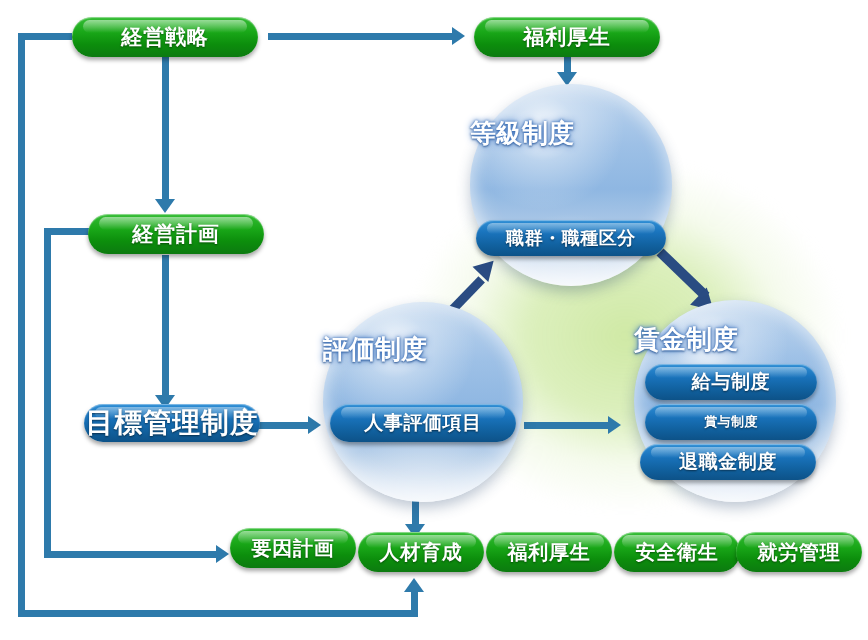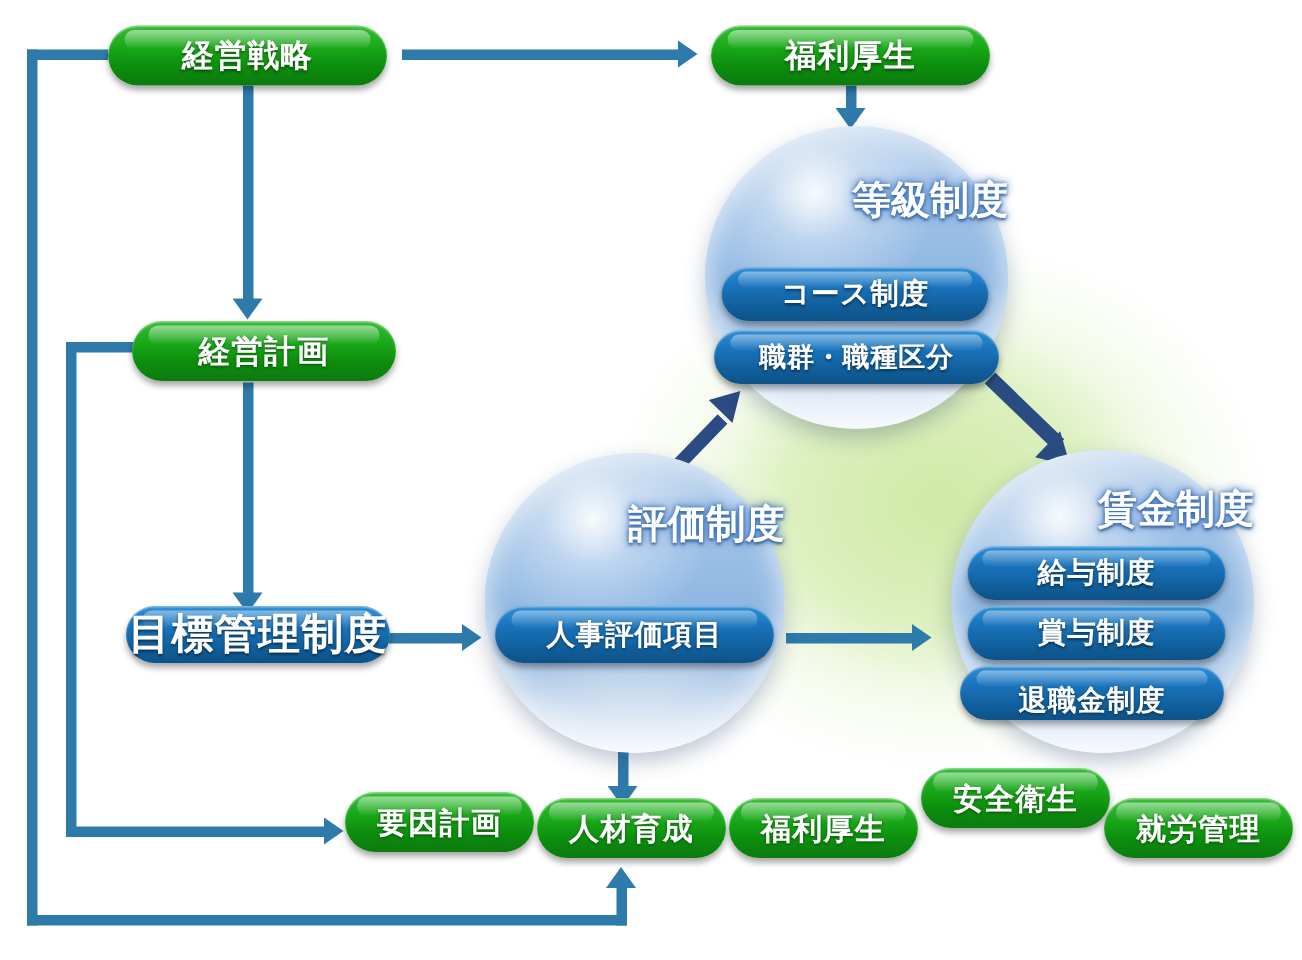--- a/index.html
+++ b/index.html
@@ -31,21 +31,21 @@
   .bpill span{position:relative;z-index:2;color:#fff;font-weight:bold;letter-spacing:.03em;
          text-shadow:0 1px 2px rgba(0,0,0,.5);white-space:nowrap;}
 
   
   .sphere{position:absolute;border-radius:50%;
      background:
        radial-gradient(circle at 36% 22%, rgba(255,255,255,.92) 0%, rgba(255,255,255,.35) 16%, rgba(255,255,255,0) 40%),
        radial-gradient(circle at 50% 118%, rgba(255,255,255,.85) 0%, rgba(255,255,255,0) 42%),
        linear-gradient(180deg,#bed5ee 0%,#9dc0e6 30%,#8fb7e2 52%,#b7cfe9 78%,#dce7f5 100%);
      box-shadow:0 6px 14px rgba(40,70,110,.30), inset 0 -10px 22px rgba(255,255,255,.55), inset 0 6px 16px rgba(255,255,255,.35);}
-  .sphere .stitle{position:absolute;left:0;right:0;text-align:right;color:#ffffff;font-weight:bold;
+  .sphere .stitle{position:absolute;left:0;right:0;text-align:left;color:#ffffff;font-weight:bold;
      text-shadow:0 0 7px #3d74c0, 0 0 3px #3d74c0, 0 1px 2px rgba(20,50,90,.75);white-space:nowrap;}
 
   
   .ln{position:absolute;background:#2e7aab;}
   .arrowU,.arrowD,.arrowL,.arrowR{position:absolute;width:0;height:0;}
   .arrowR{border-left:13px solid #2e7aab;border-top:9px solid transparent;border-bottom:9px solid transparent;}
   .arrowD{border-top:14px solid #2e7aab;border-left:10px solid transparent;border-right:10px solid transparent;}
   .arrowU{border-bottom:14px solid #2e7aab;border-left:10px solid transparent;border-right:10px solid transparent;}
 
   .nline{position:absolute;background:#2a4c82;transform-origin:0 50%;}
@@ -93,44 +93,41 @@
   <div class="nline" style="left:440px;top:318px;width:60px;height:9px;transform:rotate(-46deg);"></div>
   <div class="nhead" style="left:476px;top:258px;border-left:11px solid transparent;border-right:11px solid transparent;border-bottom:19px solid #2a4c82;transform:rotate(44deg);"></div>
   <div class="nhead" style="left:426px;top:312px;border-left:11px solid transparent;border-right:11px solid transparent;border-top:19px solid #2a4c82;transform:rotate(44deg);"></div>
 
   <div class="nline" style="left:660px;top:247px;width:64px;height:10px;transform:rotate(44deg);"></div>
   <div class="nhead" style="left:694px;top:293px;border-left:12px solid transparent;border-right:12px solid transparent;border-top:21px solid #2a4c82;transform:rotate(-46deg);"></div>
 
   <div class="sphere" style="left:470px;top:84px;width:202px;height:202px;">
     <div class="stitle" style="top:32px;font-size:26px;">等級制度</div>
   </div>
-  <div class="bpill" style="left:481px;top:178px;width:178px;height:36px;">
-    <span style="font-size:19px;">コース制度</span>
-  </div>
   <div class="bpill" style="left:476px;top:220px;width:190px;height:36px;">
     <span style="font-size:18px;">職群・職種区分</span>
   </div>
 
   <div class="sphere" style="left:323px;top:302px;width:200px;height:200px;">
     <div class="stitle" style="top:30px;font-size:26px;">評価制度</div>
   </div>
   <div class="bpill" style="left:330px;top:404px;width:186px;height:38px;">
     <span style="font-size:19px;">人事評価項目</span>
   </div>
 
   <div class="sphere" style="left:634px;top:300px;width:202px;height:202px;">
     <div class="stitle" style="top:22px;font-size:26px;">賃金制度</div>
   </div>
   <div class="bpill" style="left:645px;top:364px;width:172px;height:36px;">
     <span style="font-size:19px;">給与制度</span>
   </div>
   <div class="bpill" style="left:645px;top:404px;width:172px;height:36px;">
-    <span style="font-size:19px;">賞与制度</span>
+    <span style="font-size:13px;">賞与制度</span>
   </div>
-  <div class="bpill" style="left:640px;top:444px;width:176px;height:36px;align-items:flex-end;">
+  <div class="bpill" style="left:640px;top:444px;width:176px;height:36px;">
     <span style="font-size:19px;">退職金制度</span>
   </div>
 
   <div class="gpill" style="left:72px;top:17px;width:186px;height:40px;text-align:center;">
     <span style="font-size:21px;">経営戦略</span>
   </div>
 
   <div class="gpill" style="left:474px;top:17px;width:186px;height:40px;">
     <span style="font-size:21px;">福利厚生</span>
   </div>
@@ -145,20 +142,20 @@
 
   <div class="gpill" style="left:230px;top:528px;width:126px;height:40px;">
     <span style="font-size:20px;">要因計画</span>
   </div>
   <div class="gpill" style="left:358px;top:532px;width:126px;height:40px;">
     <span style="font-size:20px;">人材育成</span>
   </div>
   <div class="gpill" style="left:486px;top:532px;width:126px;height:40px;">
     <span style="font-size:20px;">福利厚生</span>
   </div>
-  <div class="gpill" style="left:614px;top:512px;width:126px;height:40px;">
+  <div class="gpill" style="left:614px;top:532px;width:126px;height:40px;">
     <span style="font-size:20px;">安全衛生</span>
   </div>
   <div class="gpill" style="left:736px;top:532px;width:126px;height:40px;">
     <span style="font-size:20px;">就労管理</span>
   </div>
 
 </div>
 
 </body></html>

